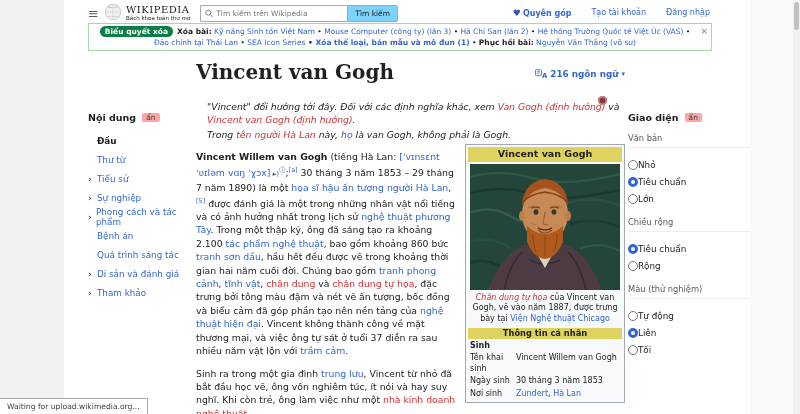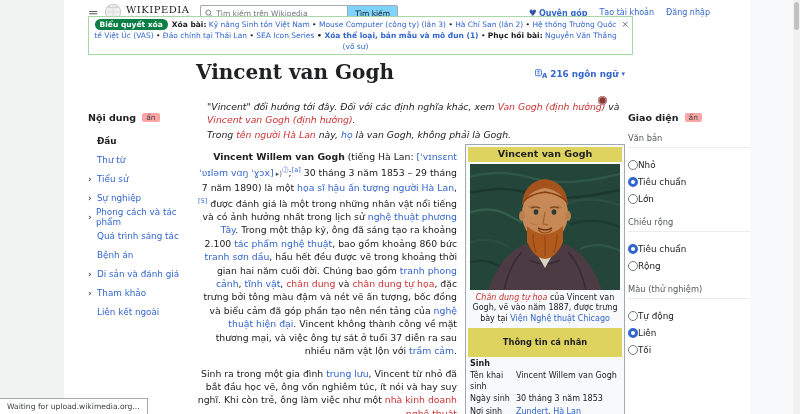--- a/index.html
+++ b/index.html
@@ -20,26 +20,26 @@
   .logo-globe { width:18px; height:18px; }
   .logo-text { line-height:1; }
   .logo-wordmark { font-family:"DejaVu Serif","Liberation Serif",serif; font-size:10px; letter-spacing:0.5px; color:#202122; }
   .logo-tagline { font-size:5.5px; color:#202122; margin-top:1px; }
   .searchbar { position:absolute; left:136px; top:5px; width:198px; height:17px; display:flex; }
   .search-box { flex:1; display:flex; align-items:center; border:1px solid #a2a9b1; border-right:none; border-radius:2px 0 0 2px; background:#fff; padding:0 4px; gap:3px;justify-content:space-between; }
   .search-box input { border:none; outline:none; width:100%; font-size:7.5px; color:#202122; font-family:inherit; }
   .search-box input::placeholder { color:#72777d; }
   .search-btn { border:1px solid #a2a9b1; border-radius:0 2px 2px 0; background:#7dd3fc; font-size:7.5px; font-weight:normal; color:#202122; padding:0 7px; cursor:pointer; font-family:inherit; }
   .header-links { position:absolute; right:40px; top:8px; display:flex; gap:12px; font-size:8px; }
-  .header-links .lnk { color:#3366cc; text-decoration:none; cursor:pointer; }
+  .header-links .lnk { color:#3366cc; text-decoration:none; cursor:pointer;margin-left:8px; }
   .donate { font-weight:bold; }
   .heart { color:#3056a9; font-size:9px; margin-right:2px; }
 
   
-  .notice { position:absolute; left:88px; top:16px; width:545px; background:#fff; border:1px solid #a7d7a7;
+  .notice { position:absolute; left:88px; top:23px; width:624px; background:#fff; border:1px solid #a7d7a7;
     text-align:center; font-size:7.5px; line-height:11px; padding:2px 14px 2px 4px; color:#202122; }
   .notice-badge { display:inline-block; background:#0b7f45; color:#fff; font-weight:bold; border-radius:6px; padding:0px 5px; margin-right:4px; font-size:7.5px; cursor:pointer; }
   .notice b.lbl { color:#202122; }
   .n-item { color:#3366cc; cursor:pointer; }
   .n-item.bold { font-weight:bold; }
   .dotsep::before { content:" • "; color:#202122; }
   .notice-close { position:absolute; right:3px; top:2px; color:#72777d; font-size:9px; cursor:pointer; }
 
   
   .toc { position:absolute; left:88px; top:112px; width:104px; font-size:8.8px; }
@@ -65,36 +65,36 @@
   .lang-caret { font-size:7px; color:#3366cc; }
   .tab-row { display:flex; justify-content:space-between; border-bottom:1px solid #eaecf0; height:18px; font-size:8.8px; }
   .tabs-left, .tabs-right { display:flex; gap:11px; }
   .tab { color:#3366cc; cursor:pointer; padding:2px 1px; }
   .tab.active { color:#202122; border-bottom:1px solid #202122; }
   .tools-caret { font-size:7px; }
 
   .article { position:relative; padding-top:8px; font-size:9.3px; line-height:13.4px; }
   .page-status-icon { position:absolute; right:18px; top:4px; width:9px; height:9px; background:#8b3a3a; border-radius:50%; box-shadow:inset 0 0 0 1.5px #c98b8b; }
   .hatnote { font-style:italic; padding-left:11px; margin-bottom:1px; }
-  .para { margin-top:9px; text-align:right; }
+  .para { margin-top:9px; text-align:left; }
 
   .seg-p {} .seg-b { font-weight:bold; }
   .seg-l { color:#3366cc; cursor:pointer; }
   .seg-r { color:#cc3333; cursor:pointer; }
   .seg-ir { color:#cc3333; font-style:italic; cursor:pointer; }
   .seg-ipa { color:#3366cc; cursor:pointer; }
   .seg-sup { vertical-align:super; font-size:6.5px; color:#3366cc; cursor:pointer; }
   .seg-spk { color:#54595d; font-size:7px; }
 
   
   .infobox { float:right; width:160px; border:1px solid #a2a9b1; background:#f8f9fa; margin:2px 0 6px 8px; font-size:8px; line-height:10.5px; padding:2px; }
   .infobox-title { background:#ded35e; font-weight:bold; font-size:9.5px; text-align:center; padding:2px 0; color:#202122; }
   .portrait { width:150px; height:126px; display:block; margin:2px auto 0 auto; }
   .infobox-caption { text-align:center; padding:3px 2px 4px 2px; color:#202122; }
-  .infobox-section { background:#ded35e; font-weight:bold; text-align:center; padding:9px 0; font-size:8.3px; }
+  .infobox-section { background:#ded35e; font-weight:bold; text-align:center; padding:0 0; font-size:8.3px; }
   .ib-subhead { font-weight:bold; padding:2px 2px 1px 2px; }
   .ib-row { display:flex; padding:1px 2px; }
   .ib-label { width:46px; flex:none; color:#202122; }
   .ib-value { flex:1; }
 
   
   .status-tip { position:absolute; left:0; bottom:0; background:#fff; border:1px solid #a8a8a8; border-left:none; border-bottom:none; font-size:7.6px; color:#3c4043; padding:3px 7px; }
 
   svg text { font-family:"DejaVu Sans","Liberation Sans",sans-serif; }
 </style>
@@ -158,35 +158,32 @@
     </div>
   <div class="toc-item">
       <span class="chev">›</span>
       <span>Sự nghiệp</span>
     </div>
   <div class="toc-item">
       <span class="chev">›</span>
       <span>Phong cách và tác phẩm</span>
     </div>
   <div class="toc-item">
+      <span>Bệnh án</span>
+    </div>
+  <div class="toc-item">
       <span>Quá trình sáng tác</span>
     </div>
   <div class="toc-item">
-      <span>Bệnh án</span>
-    </div>
-  <div class="toc-item">
       <span class="chev">›</span>
       <span>Di sản và đánh giá</span>
     </div>
   <div class="toc-item">
       <span class="chev">›</span>
       <span>Tham khảo</span>
-    </div>
-  <div class="toc-item">
-      <span>Liên kết ngoài</span>
     </div>
 </div>
 
 <div class="appearance">
   <div class="panel-head">
     <span class="panel-title">Giao diện</span>
     <span class="hide-badge">ẩn</span>
   </div>
   <div class="app-sec-label">Văn bản</div>
   <div class="radio-row">

